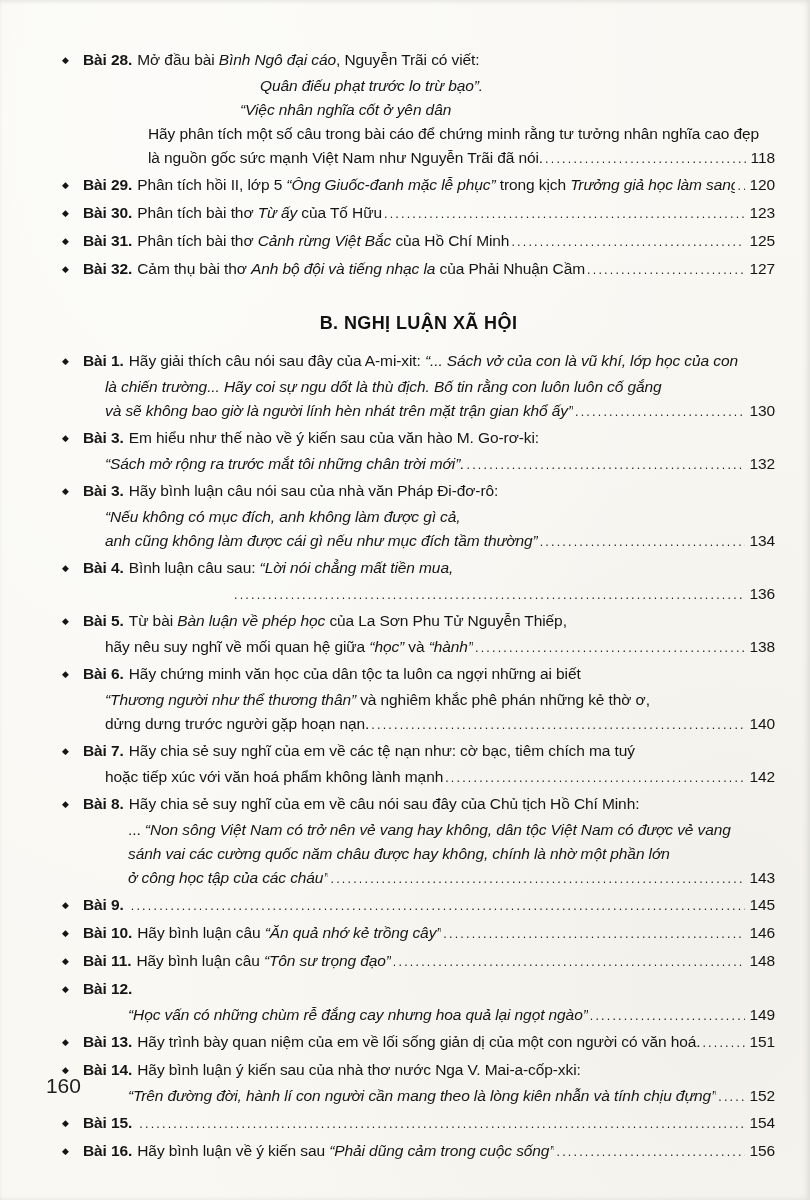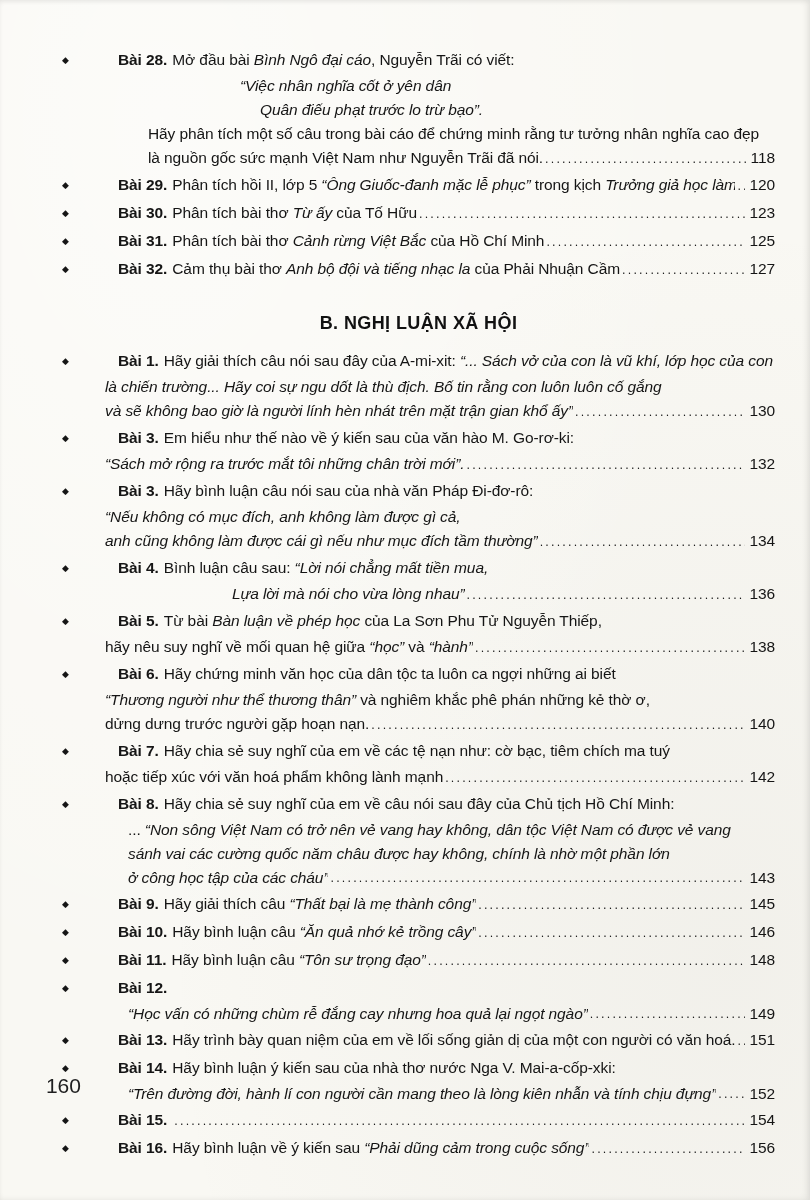--- a/index.html
+++ b/index.html
@@ -8,27 +8,27 @@
     background:#f9f8f3;
     background-image:radial-gradient(ellipse at 20% 10%, rgba(255,255,255,.5), rgba(255,255,255,0) 60%),
                      radial-gradient(ellipse at 90% 80%, rgba(120,115,100,.06), rgba(0,0,0,0) 55%);
     box-shadow:inset -3px 0 6px rgba(0,0,0,.08), inset 0 2px 4px rgba(0,0,0,.04);
     font-family:"Liberation Sans","DejaVu Sans",sans-serif;
     color:#151515;font-size:15.5px;letter-spacing:-0.1px;}
   .content{position:absolute;left:62px;top:48px;width:713px;}
   .line{display:flex;align-items:baseline;line-height:24px;white-space:nowrap;}
   .txt{flex:0 1 auto;overflow:hidden;}
   .it{font-style:italic;}
-  .label{font-weight:bold;margin-right:5px;flex:0 0 auto;margin-left:35px;}
+  .label{font-weight:bold;margin-right:5px;flex:0 0 auto;}
   .bullet{flex:0 0 21px;font-size:9px;transform:translateY(-2px);}
   .dots{flex:1 1 8px;min-width:8px;overflow:hidden;font-size:12.5px;letter-spacing:2.2px;
         margin:0 4px 0 2px;color:#1d1d1d;}
   .pg{flex:0 0 auto;}
   .ind-a{padding-left:43px;}
-  .ind-b{padding-left:66px;align-items:flex-end;}
+  .ind-b{padding-left:66px;}
   .ind-c{padding-left:86px;}
   .ind-p1{padding-left:178px;}
   .ind-p2{padding-left:198px;}
   .ind-p4{padding-left:170px;}
   .entry{margin-bottom:2px;}
   .sec-h{text-align:center;font-weight:bold;font-size:18px;letter-spacing:.4px;
          margin:30px 0 15px 0;color:#111;}
   .footer{position:absolute;left:46px;top:1074px;font-size:21px;color:#1f1f1f;}
 </style>
 </head>
@@ -36,25 +36,25 @@
 
 <div class="page">
   <main class="content">
     <div>
         <div class="entry">
           <div class="line">
             <span class="bullet">◆</span>
             <span class="label">Bài 28.</span>
             <span class="txt"><span>Mở đầu bài </span><span class="it">Bình Ngô đại cáo</span><span>, Nguyễn Trãi có viết:</span></span>
           </div>
+          <div class="line ind-p2">
+            <span class="txt"><span class="it">Quân điếu phạt trước lo trừ bạo”.</span></span>
+          </div>
           <div class="line ind-p1">
             <span class="txt"><span class="it">“Việc nhân nghĩa cốt ở yên dân</span></span>
-          </div>
-          <div class="line ind-p2">
-            <span class="txt"><span class="it">Quân điếu phạt trước lo trừ bạo”.</span></span>
           </div>
           <div class="line ind-c">
             <span class="txt"><span>Hãy phân tích một số câu trong bài cáo để chứng minh rằng tư tưởng nhân nghĩa cao đẹp</span></span>
           </div>
           <div class="line ind-c">
             <span class="txt"><span>là nguồn gốc sức mạnh Việt Nam như Nguyễn Trãi đã nói.</span></span>
             <span class="dots">............................................................................................................................................................................................................................................................................................................</span>
             <span class="pg">118</span>
           </div>
         </div>
@@ -139,21 +139,20 @@
             <span class="pg">134</span>
           </div>
         </div>
         <div class="entry">
           <div class="line">
             <span class="bullet">◆</span>
             <span class="label">Bài 4.</span>
             <span class="txt"><span>Bình luận câu sau: </span><span class="it">“Lời nói chẳng mất tiền mua,</span></span>
           </div>
           <div class="line ind-p4">
-            <span class="txt"><span class="it">Lựa lời mà nói cho vừa lòng nhau”</span></span>
             <span class="dots">............................................................................................................................................................................................................................................................................................................</span>
             <span class="pg">136</span>
           </div>
         </div>
         <div class="entry">
           <div class="line">
             <span class="bullet">◆</span>
             <span class="label">Bài 5.</span>
             <span class="txt"><span>Từ bài </span><span class="it">Bàn luận về phép học</span><span> của La Sơn Phu Tử Nguyễn Thiếp,</span></span>
           </div>
@@ -205,21 +204,20 @@
           <div class="line ind-b">
             <span class="txt"><span class="it">ở công học tập của các cháu”</span></span>
             <span class="dots">............................................................................................................................................................................................................................................................................................................</span>
             <span class="pg">143</span>
           </div>
         </div>
         <div class="entry">
           <div class="line">
             <span class="bullet">◆</span>
             <span class="label">Bài 9.</span>
-            <span class="txt"><span>Hãy giải thích câu </span><span class="it">“Thất bại là mẹ thành công”</span></span>
             <span class="dots">............................................................................................................................................................................................................................................................................................................</span>
             <span class="pg">145</span>
           </div>
         </div>
         <div class="entry">
           <div class="line">
             <span class="bullet">◆</span>
             <span class="label">Bài 10.</span>
             <span class="txt"><span>Hãy bình luận câu </span><span class="it">“Ăn quả nhớ kẻ trồng cây”</span></span>
             <span class="dots">............................................................................................................................................................................................................................................................................................................</span>

